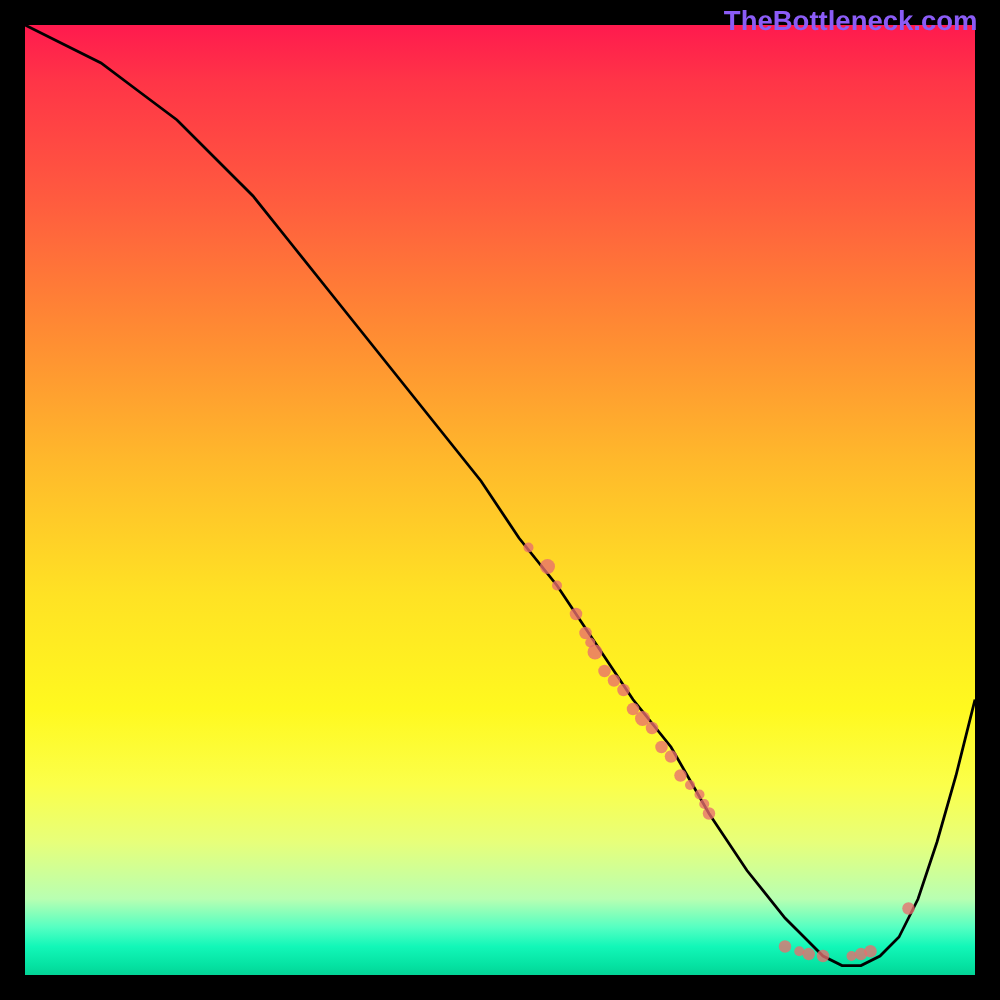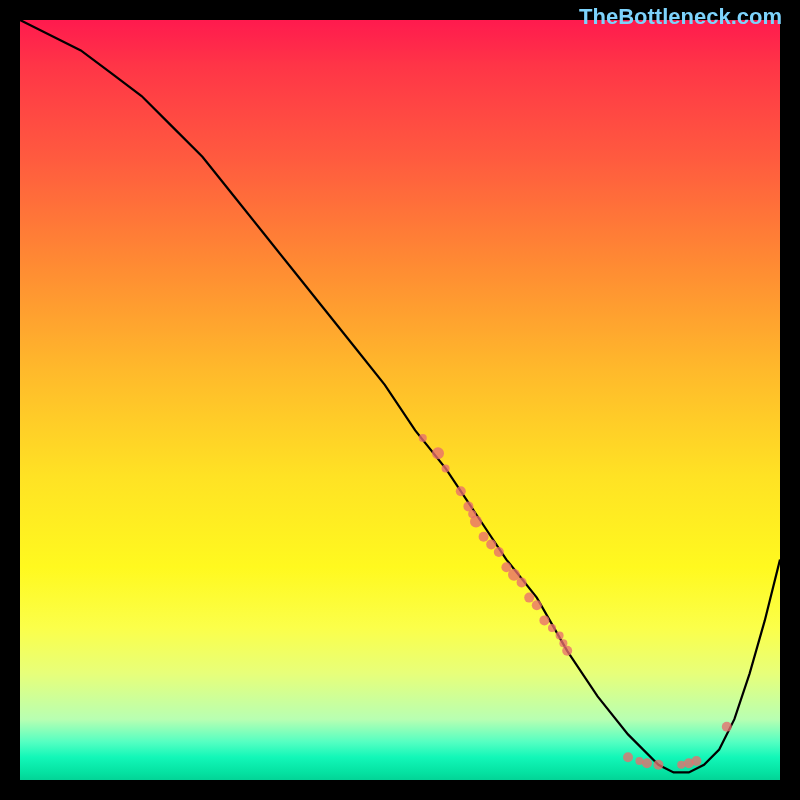--- a/index.html
+++ b/index.html
@@ -7,21 +7,21 @@
     width: 800px;
     height: 800px;
     background: #000;
     position: relative;
     font-family: Arial, sans-serif;
   }
   .watermark {
     position: absolute;
     top: 4px;
     right: 18px;
-    color: #7dd3fc;
+    color: #8b5cf6;
     font-size: 22px;
     font-weight: bold;
     z-index: 10;
   }
   .plot-area {
     position: absolute;
     left: 20px;
     top: 20px;
     width: 760px;
     height: 760px;

